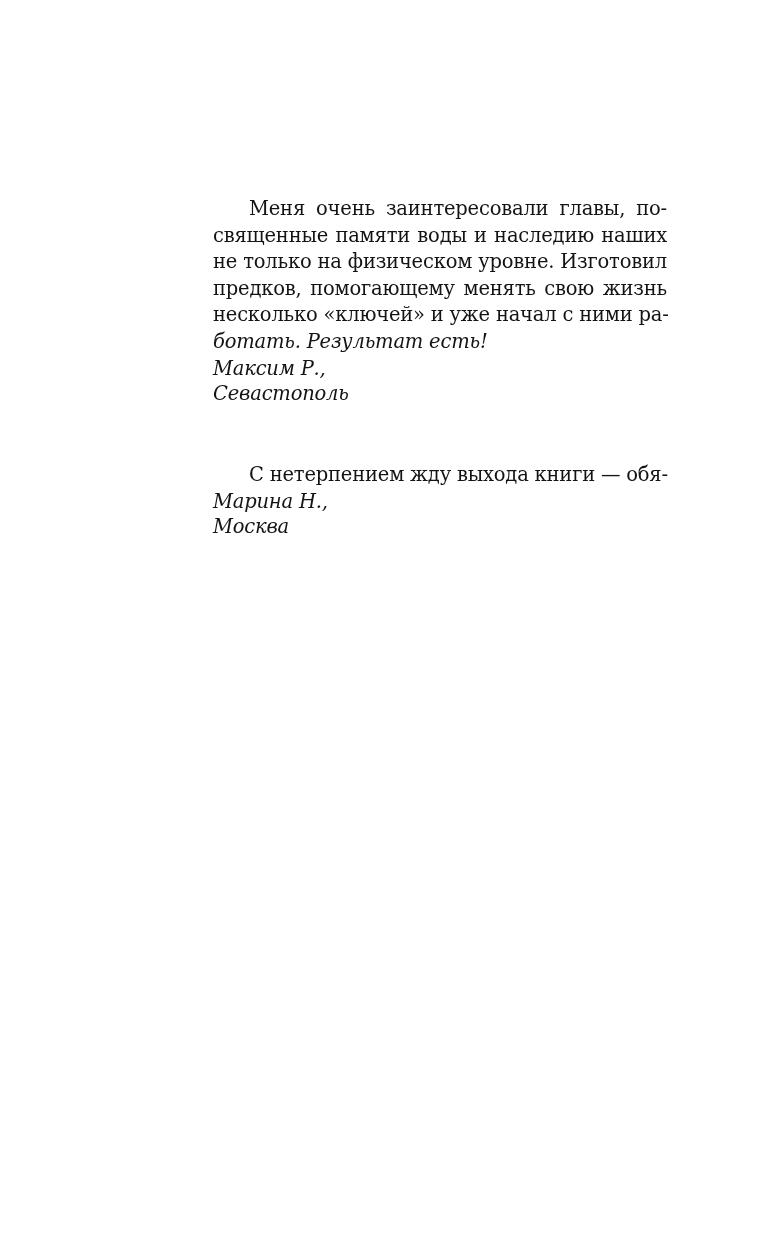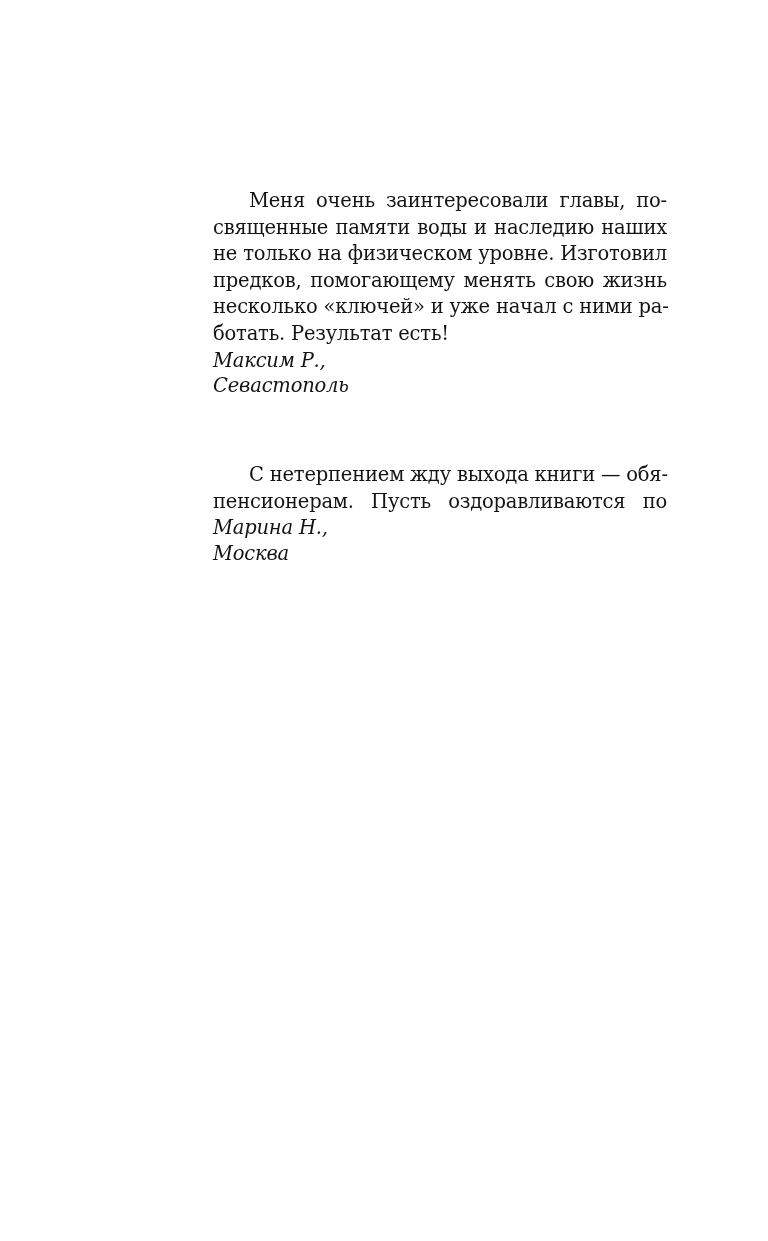--- a/index.html
+++ b/index.html
@@ -29,32 +29,33 @@
       text-align: justify;
       text-align-last: justify;
       letter-spacing: -0.2px;
     }
     .line.indent {
       padding-left: 36px;
     }
     .line.last {
       text-align: center;
       text-align-last: left;
+      font-style: italic;
     }
     .attr {
       display: block;
       text-align: left;
       font-style: italic;
       font-size: 19.5px;
       line-height: 25.5px;
       height: 25.5px;
       white-space: nowrap;
       letter-spacing: -0.2px;
     }
-    #review-1 { top: 188px; }
+    #review-1 { top: 196px; }
     #review-2 { top: 462px; }
   </style>
 </head>
 <body>
 
 <div class="review" id="review-1">
   <div>
     <span class="line indent">Меня очень заинтересовали главы, по-</span>
     <span class="line">священные памяти воды и наследию наших</span>
     <span class="line">не только на физическом уровне. Изготовил</span>
@@ -62,17 +63,16 @@
     <span class="line">несколько «ключей» и уже начал с ними ра-</span>
     <span class="line last">ботать. Результат есть!</span>
   </div>
   <span class="attr">Максим Р.,</span>
   <span class="attr">Севастополь</span>
 </div>
 
 <div class="review" id="review-2">
   <div>
     <span class="line indent">С нетерпением жду выхода книги — обя-</span>
-    <span class="line">пенсионерам. Пусть оздоравливаются по</span>
   </div>
   <span class="attr">Марина Н.,</span>
   <span class="attr">Москва</span>
 </div>
 
 </body></html>

